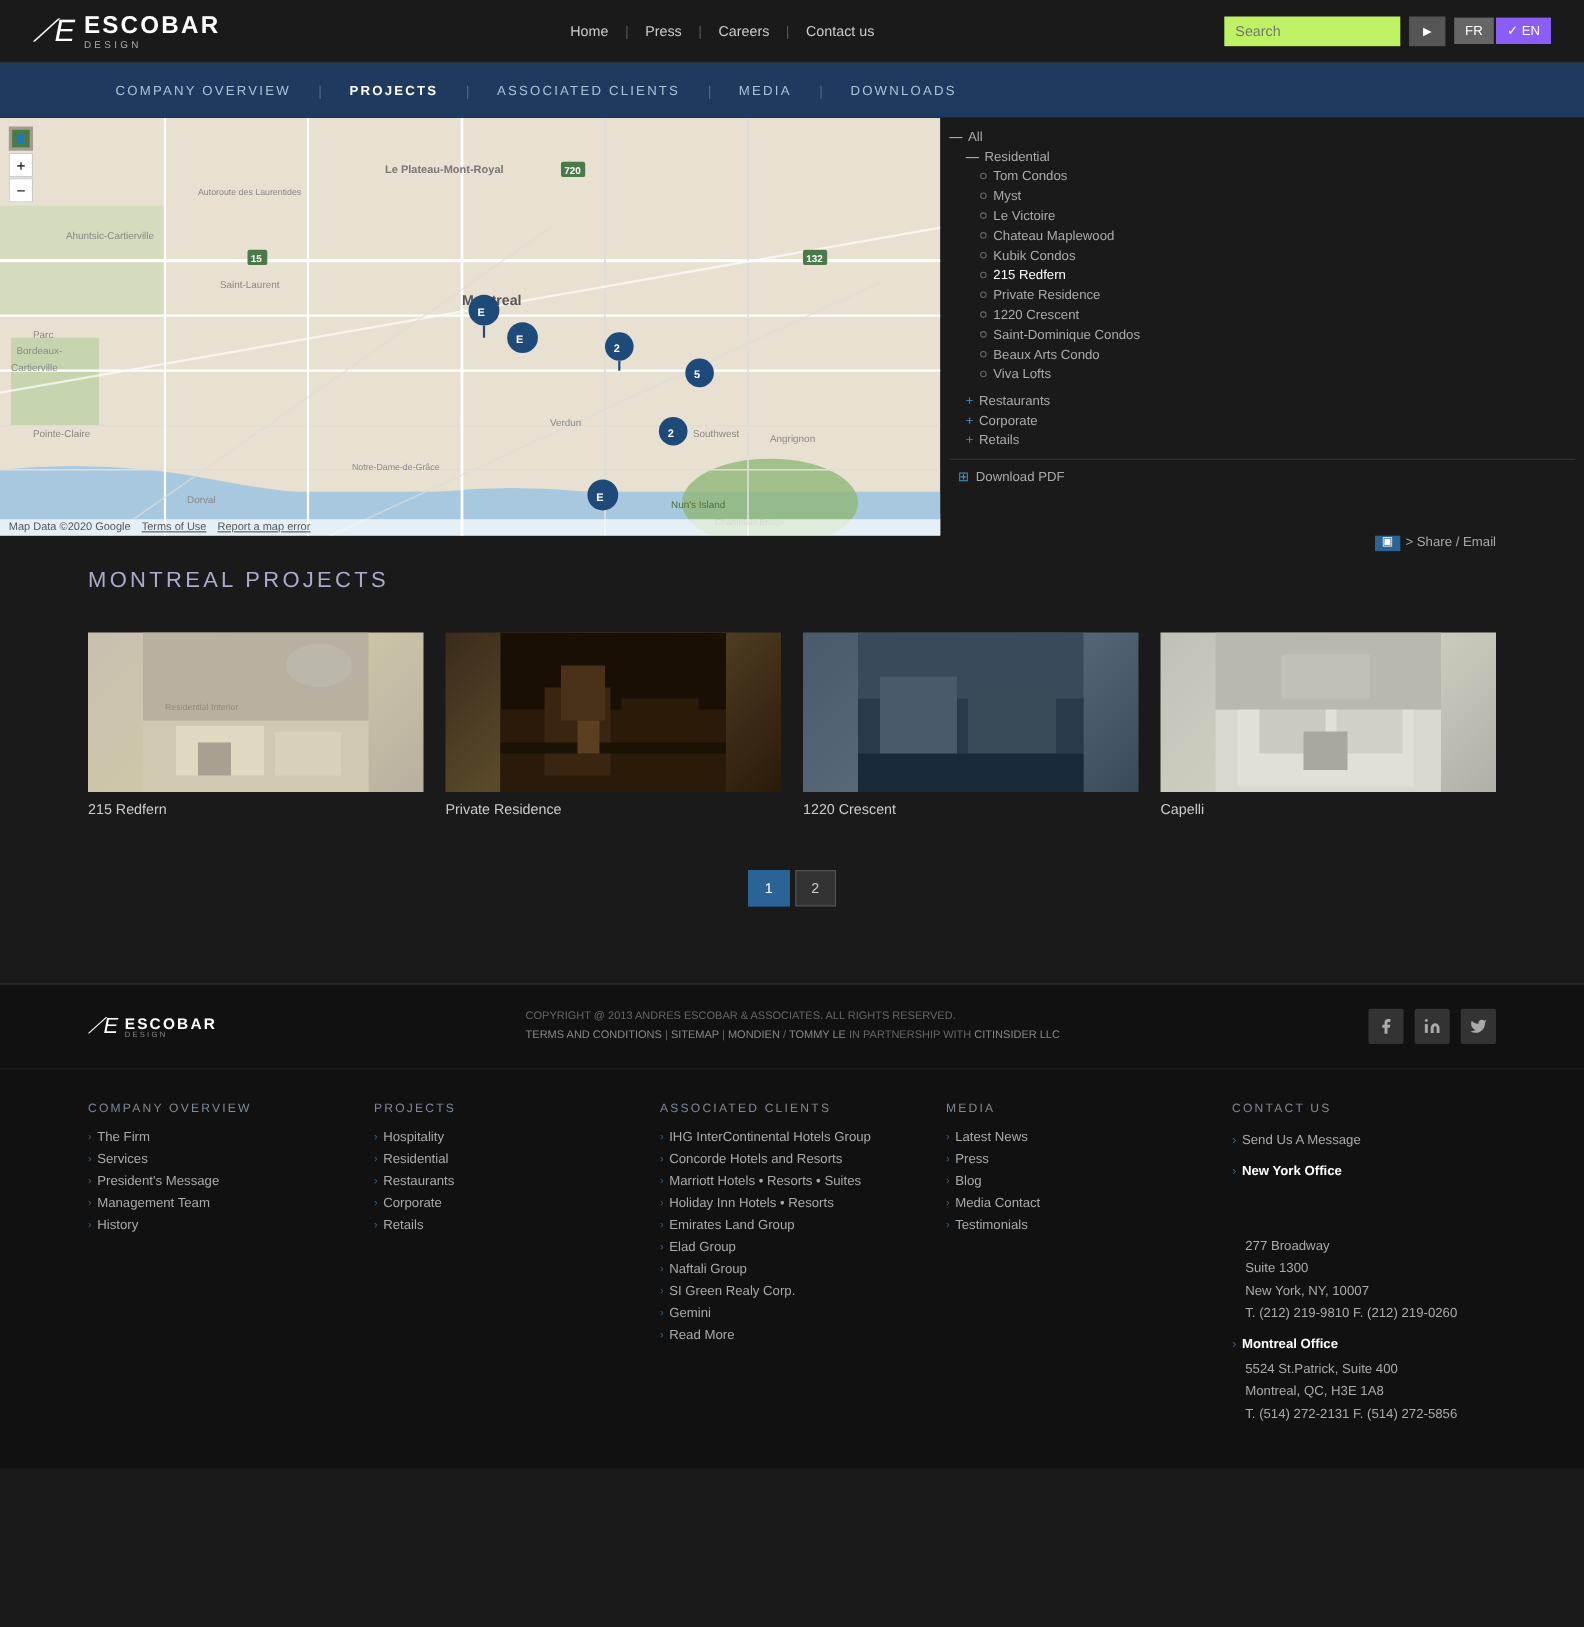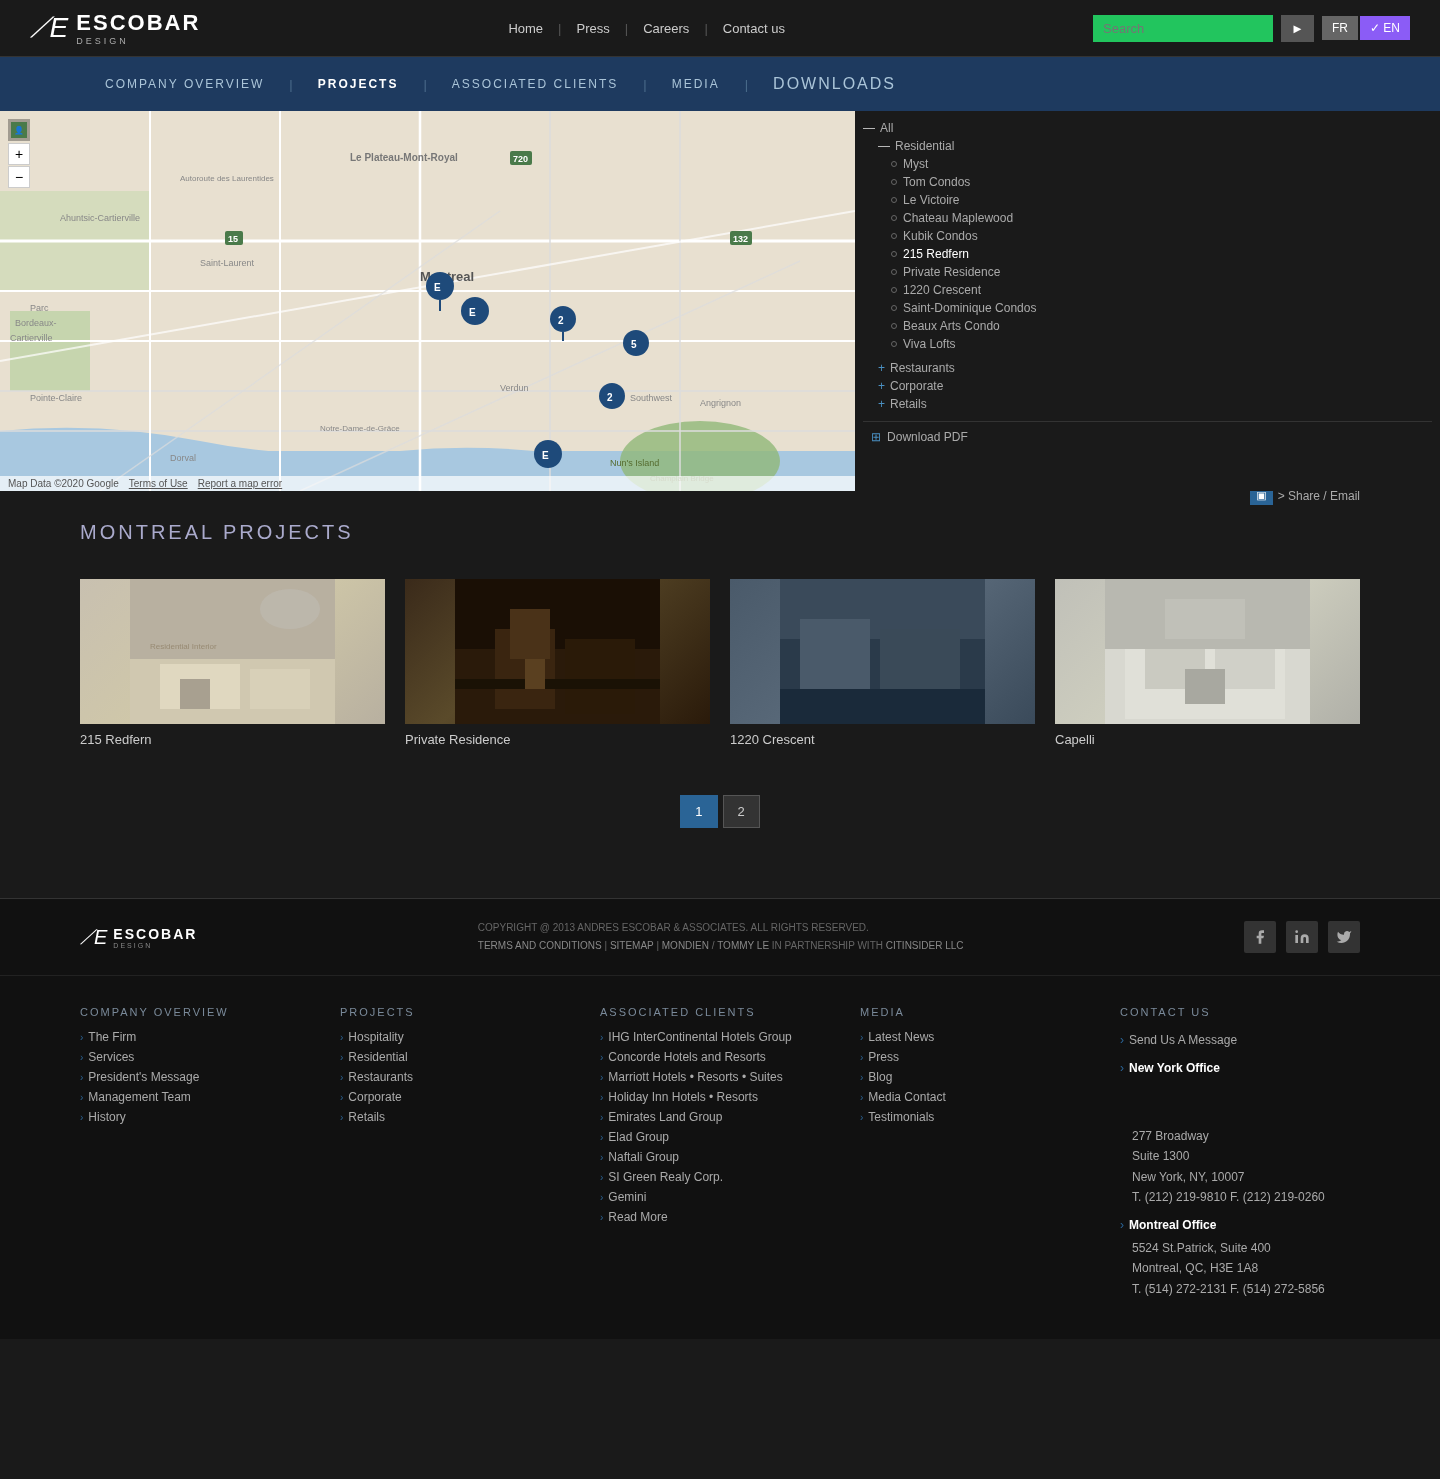--- a/index.html
+++ b/index.html
@@ -8,21 +8,21 @@
     
     .header { background: #1a1a1a; display: flex; align-items: center; justify-content: space-between; padding: 10px 30px; border-bottom: 1px solid #333; }
     .logo-area { display: flex; align-items: center; }
     .logo-text { color: white; font-size: 22px; font-weight: bold; letter-spacing: 2px; }
     .logo-sub { color: #aaa; font-size: 9px; letter-spacing: 3px; display: block; }
     .logo-icon { color: white; font-size: 28px; margin-right: 8px; font-style: italic; font-weight: 300; }
     .nav-links { display: flex; align-items: center; gap: 0; }
     .nav-links a { color: #ccc; text-decoration: none; padding: 0 15px; font-size: 13px; }
     .nav-links .sep { color: #555; }
     .search-area { display: flex; align-items: center; gap: 8px; }
-    .search-input { background: #22c55e; border: none; padding: 6px 10px; font-size: 13px; width: 180px; color: #333; }
+    .search-input { background: #bef264; border: none; padding: 6px 10px; font-size: 13px; width: 160px; color: #333; }
     .search-btn { background: #555; border: none; color: white; padding: 6px 10px; cursor: pointer; font-size: 13px; }
     .lang-area { display: flex; align-items: center; gap: 2px; }
     .lang-btn { background: #666; border: none; color: white; padding: 5px 10px; font-size: 12px; cursor: pointer; }
     .lang-active { background: #8b5cf6; }
 
     
     .main-nav { background: #1e3a5f; display: flex; align-items: center; padding: 0 80px; }
     .main-nav a { color: #aac4d8; text-decoration: none; padding: 18px 25px; font-size: 13px; letter-spacing: 1px; display: block; }
     .main-nav .sep { color: #4a6a8a; }
 
@@ -124,21 +124,21 @@
 
 <div class="main-nav">
   <a href="#" style="color:#aac4d8; letter-spacing:2px; font-size:12px;">COMPANY OVERVIEW</a>
   <span class="sep" style="color:#4a6a8a;">|</span>
   <a href="#" style="color:white; font-weight:bold; letter-spacing:2px; font-size:12px;">PROJECTS</a>
   <span class="sep" style="color:#4a6a8a;">|</span>
   <a href="#" style="color:#aac4d8; letter-spacing:2px; font-size:12px;">ASSOCIATED CLIENTS</a>
   <span class="sep" style="color:#4a6a8a;">|</span>
   <a href="#" style="color:#aac4d8; letter-spacing:2px; font-size:12px;">MEDIA</a>
   <span class="sep" style="color:#4a6a8a;">|</span>
-  <a href="#" style="color:#aac4d8; letter-spacing:2px; font-size:16px;">DOWNLOADS</a>
+  <a href="#" style="color:#aac4d8; letter-spacing:2px; font-size:12px;">DOWNLOADS</a>
 </div>
 
 <div style="position:relative; display:flex; width:1440px; height:380px;">
 
   <div class="map-placeholder">
     <svg width="855" height="380" viewBox="0 0 855 380" xmlns="http://www.w3.org/2000/svg">
 
       <rect width="855" height="380" fill="#e8e0d0"></rect>
 
       <path d="M0,320 Q100,310 200,330 Q300,350 400,340 Q500,330 600,350 Q700,370 855,360 L855,380 L0,380 Z" fill="#a8c8e0"></path>
@@ -240,25 +240,25 @@
       </div>
 
       <div class="tree-item tree-child">
         <span class="tree-minus">—</span>
         <span>Residential</span>
       </div>
 
       <div class="tree-grandchild">
         <div class="tree-item">
           <span class="bullet"></span>
+          <span>Tom Condos</span>
+        </div>
+        <div class="tree-item">
+          <span class="bullet"></span>
           <span>Myst</span>
-        </div>
-        <div class="tree-item">
-          <span class="bullet"></span>
-          <span>Tom Condos</span>
         </div>
         <div class="tree-item">
           <span class="bullet"></span>
           <span>Le Victoire</span>
         </div>
         <div class="tree-item">
           <span class="bullet"></span>
           <span>Chateau Maplewood</span>
         </div>
         <div class="tree-item">

